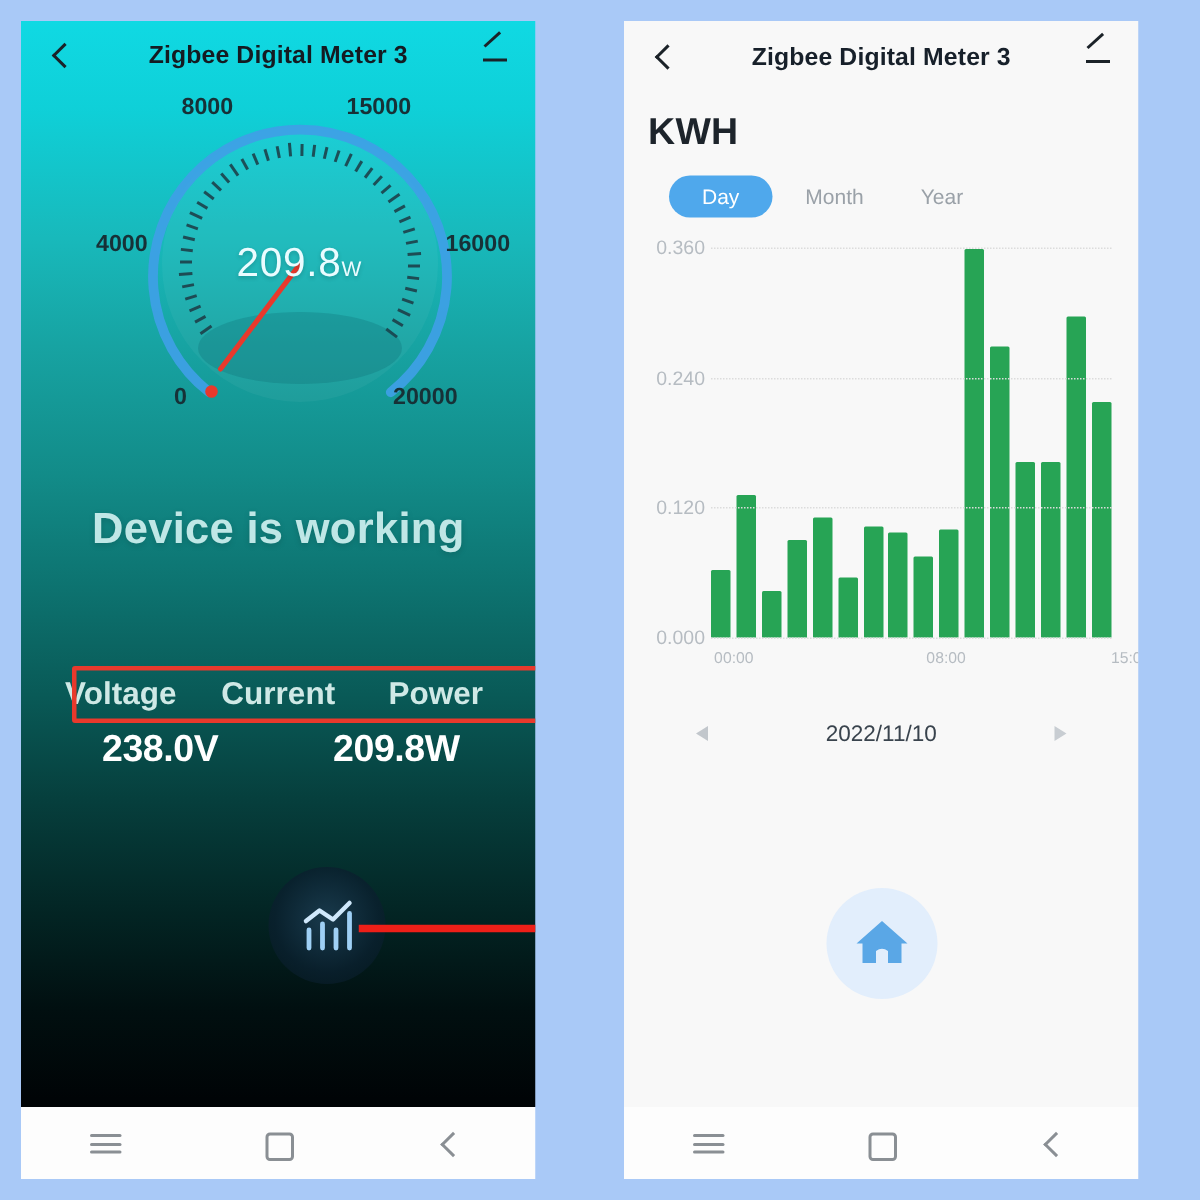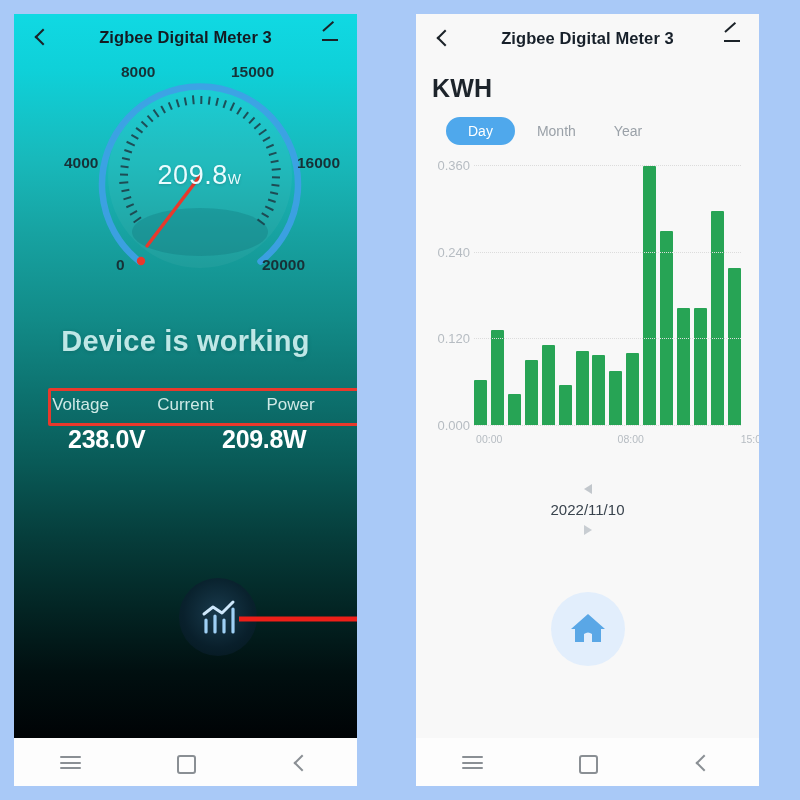--- a/index.html
+++ b/index.html
@@ -117,21 +117,21 @@
     color:#eafcff;
     font-size:27px;
     font-weight:500;
     letter-spacing:.5px;
     text-shadow:0 1px 3px rgba(0,0,0,.18);
   }
   .gauge-value .unit { font-size:14px; font-weight:400; }
 
   .status-text {
     text-align:center;
-    margin-top:26px;
+    margin-top:38px;
     font-size:29px;
     font-weight:bold;
     color:#bfe7e6;
     letter-spacing:.2px;
     text-shadow:0 1px 4px rgba(0,0,0,.15);
   }
 
   .metrics {
     margin-top:30px;
     padding:0 14px;
@@ -141,23 +141,24 @@
   }
   .metric-head > div, .metric-vals > div {
     flex:1;
     text-align:center;
   }
   .metric-head {
     position:relative;
     padding:7px 0 7px;
   }
   .metric-head > div {
-    font-size:17px;
+    font-size:21px;
     color:#cfe9e6;
-    font-weight:400;
+    font-weight:700;
+    margin-top:44px;
   }
   .metric-box {
     position:absolute;
     left:20px; top:0;
     width:330px; height:38px;
     border:3px solid #e8392c;
     border-radius:2px;
     pointer-events:none;
   }
   .metric-vals > div {
@@ -306,21 +307,20 @@
   }
 
   
   .datenav {
     display:flex;
     align-items:center;
     justify-content:center;
     gap:0;
     margin-top:26px;
     padding:0 40px;
-    flex-direction:column;
   }
   .datenav .arrow {
     width:24px; height:24px;
     position:relative;
   }
   .tri-l::before, .tri-r::before {
     content:"";
     position:absolute;
     top:7px;
     width:0; height:0;

